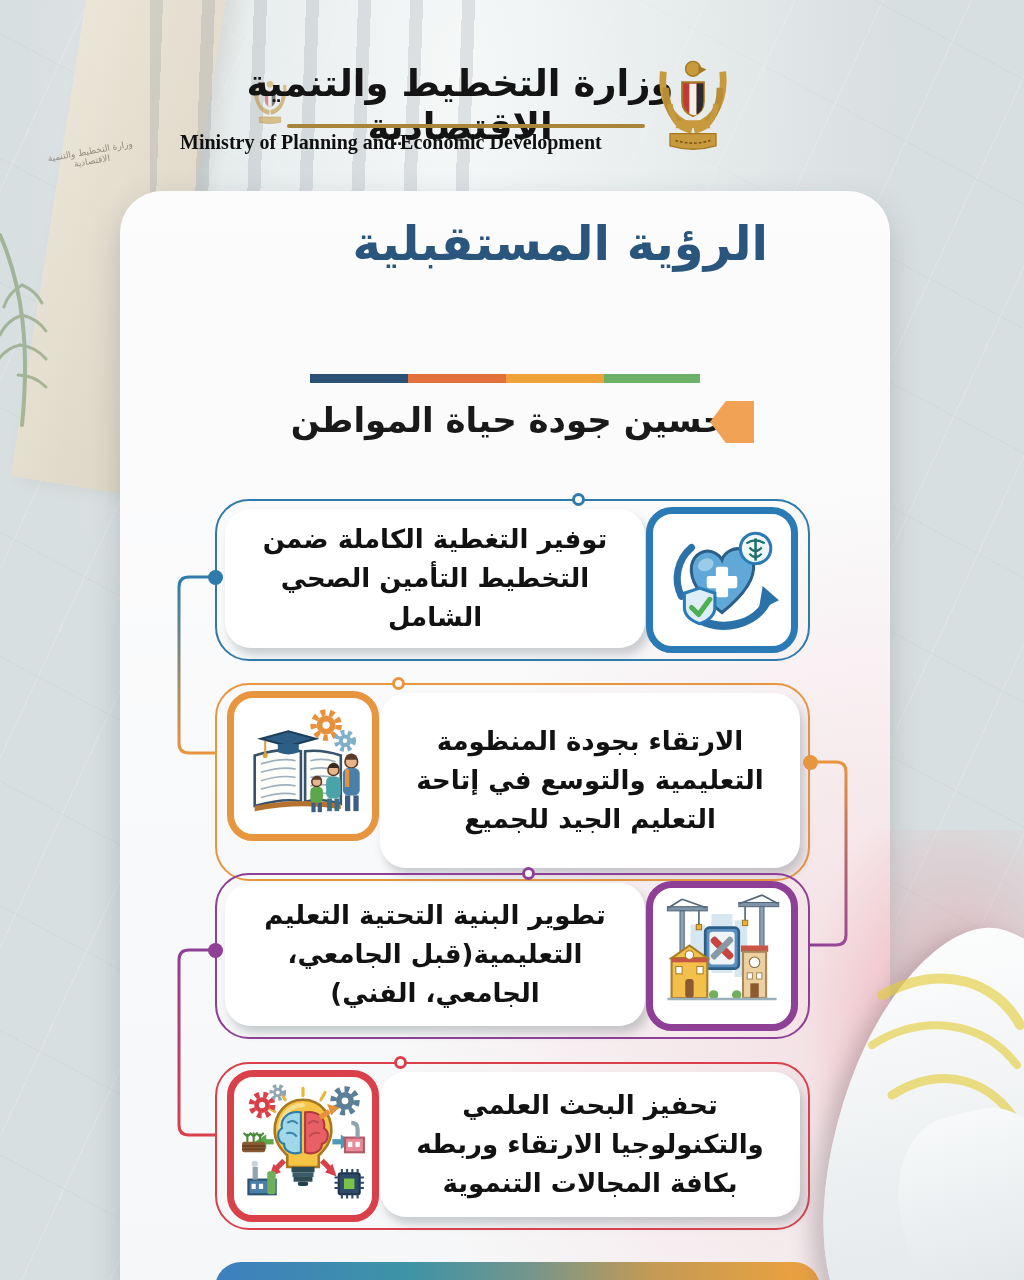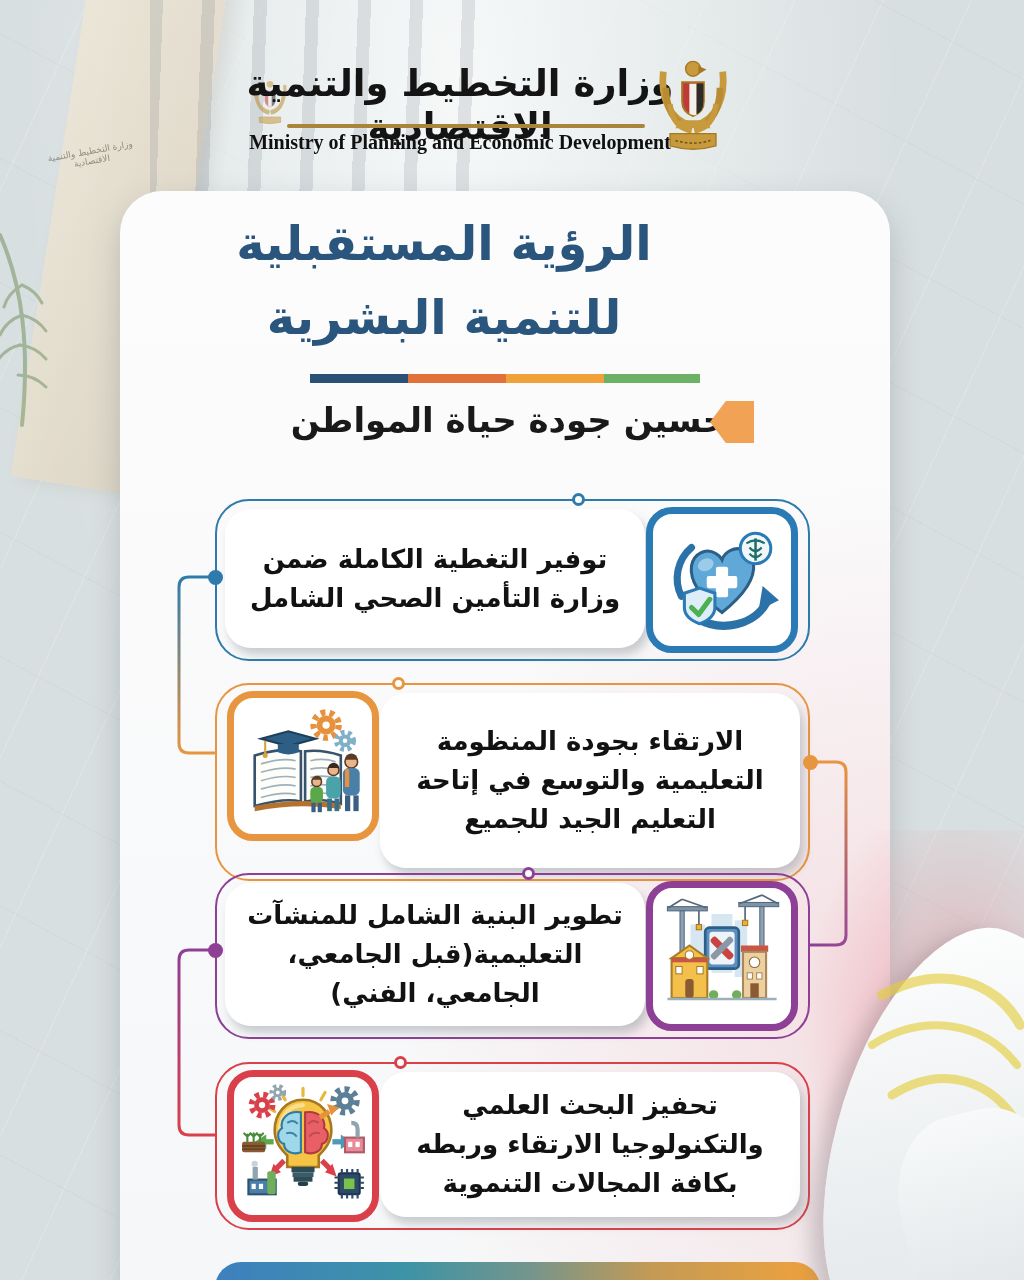--- a/index.html
+++ b/index.html
@@ -27,32 +27,32 @@
      transform:rotate(-10deg); font-size:9px; color:#4f4738; opacity:.55;
      text-align:center; direction:rtl; }
   .bg-palm { position:absolute; left:-8px; top:225px; opacity:.6; }
 
   
   .header { position:absolute; left:0; top:0; width:1024px; height:190px; z-index:2; }
   .hdr-ar { position:absolute; left:180px; top:62px; width:560px; text-align:center;
      direction:rtl; font-size:37px; font-weight:700; color:#141414; }
   .hdr-rule { position:absolute; left:287px; top:124px; width:358px; height:4px;
      background:#a8853b; border-radius:2px; }
-  .hdr-en { position:absolute; left:180px; top:131px; width:560px; text-align:center;
+  .hdr-en { position:absolute; left:180px; top:131px; width:560px; 
      font-family:"Liberation Serif", serif; font-weight:700; font-size:20px; color:#101010; }
   .hdr-emblem { position:absolute; left:652px; top:58px; }
 
   
   .poster { position:absolute; left:120px; top:191px; width:770px; height:1130px;
      background:
        radial-gradient(ellipse at 100% 72%, rgba(235,160,170,.30), rgba(235,160,170,0) 45%),
        linear-gradient(#fcfcfd,#f6f7f8);
      border-radius:42px; box-shadow:0 12px 30px rgba(90,100,110,.28); z-index:2; }
 
-  .title-line { position:absolute; width:648px; text-align:center; direction:rtl;
+  .title-line { position:absolute; width:648px; text-align:right; direction:rtl;
      font-size:48px; font-weight:700; color:#2a567d; letter-spacing:1px; }
   .title-1 { top:24px; } .title-2 { top:98px; }
 
   .divider { position:absolute; left:190px; top:183px; width:390px; height:9px; display:flex; }
   .divider span { height:100%; }
   .dv0{width:98px; background:#2b5177;} .dv1{width:98px; background:#e2703a;}
   .dv2{width:98px; background:#f0a13a;} .dv3{width:96px; background:#6db167;}
 
   .subtitle { position:absolute; left:150px; top:205px; width:470px; text-align:right;
      direction:rtl; font-size:34px; font-weight:700; color:#191919; line-height:1.45; }
@@ -151,21 +151,20 @@
       <path d="M32.7 18.8 h5 v13.2 q0 7.6 -5 9.6 Z" fill="#2b2b2b"></path>
       <path d="M20 46 h20 l3 6 h-26 Z" fill="#c79a3d"></path>
       <path d="M13 56 h34 v9 q-17 5 -34 0 Z" fill="#c79a3d" stroke="#a87820"></path>
       <path d="M17 61 q13 4 26 0" stroke="#7a5518" stroke-width="1.2" fill="none" stroke-dasharray="2 1.5"></path>
     </svg>
   </div>
 
   <div class="poster">
 
     <div class="title-line title-1">الرؤية المستقبلية</div>
-    <div class="title-line title-2">للتنمية البشرية</div>
 
     <div class="divider">
       <span class="dv0"></span>
       <span class="dv1"></span>
       <span class="dv2"></span>
       <span class="dv3"></span>
     </div>
 
     <div class="subtitle">
       <div>تحسين جودة حياة المواطن</div>
@@ -197,21 +196,21 @@
     <div class="side-dot" style="left:88px; top:752px; background:#8e3f96;"></div>
 
     <div class="ring" style="left:452px; top:302px; border-color:#2e7bab;"></div>
     <div class="ring" style="left:272px; top:486px; border-color:#e8953f;"></div>
     <div class="ring" style="left:402px; top:676px; border-color:#8e3f96;"></div>
     <div class="ring" style="left:274px; top:865px; border-color:#d9404a;"></div>
 
     <div class="card c1 icon-right">
       <div class="outline"></div>
       <div class="white-card">
-        <div class="txt">توفير التغطية الكاملة ضمن وزارة التأمين الصحي الشامل</div>
+        <div class="txt">توفير التغطية الكاملة ضمن التخطيط التأمين الصحي الشامل</div>
       </div>
       <div class="icon-box">
         <svg width="122" height="122" viewBox="0 0 120 120">
           <path d="M30 28 C16 40 12 60 20 76" stroke="#2a72a8" stroke-width="7" fill="none" stroke-linecap="round"></path>
           <path d="M36 98 C60 112 92 104 104 82" stroke="#2a72a8" stroke-width="8" fill="none" stroke-linecap="round"></path>
           <path d="M100 66 L116 80 L96 90 Z" fill="#2a72a8"></path>
           <path d="M60 92 C38 76 28 60 30 46 C32 34 44 28 54 34 C58 36 60 40 60 40 C60 40 62 34 68 31 C78 26 90 32 91 44 C93 60 80 76 60 92 Z" fill="#5fa8d8" stroke="#2b5f88" stroke-width="3"></path>
           <ellipse cx="44" cy="45" rx="8" ry="6" fill="#9ccbe8" transform="rotate(-25 44 45)"></ellipse>
           <rect x="54" y="47" width="12" height="30" rx="2" fill="#fff"></rect>
           <rect x="45" y="56" width="30" height="12" rx="2" fill="#fff"></rect>
@@ -265,21 +264,21 @@
           <rect x="67" y="80" width="12" height="15" rx="4" fill="#5aa84a"></rect>
           <rect x="68" y="95" width="4" height="9" fill="#3a5f80"></rect>
             <rect x="74" y="95" width="4" height="9" fill="#3a5f80"></rect>
         </svg>
       </div>
     </div>
 
     <div class="card c3 icon-right">
       <div class="outline"></div>
       <div class="white-card">
-        <div class="txt">تطوير البنية الشامل للمنشآت التعليمية(قبل الجامعي، الجامعي، الفني)</div>
+        <div class="txt">تطوير البنية التحتية التعليم التعليمية(قبل الجامعي، الجامعي، الفني)</div>
       </div>
       <div class="icon-box">
         <svg width="126" height="126" viewBox="0 0 120 120">
           <g fill="#cfe3ef" opacity=".85">
             <rect x="30" y="30" width="14" height="50"></rect>
               <rect x="72" y="26" width="12" height="54"></rect>
               <rect x="50" y="20" width="20" height="56"></rect>
           </g>
           <rect x="8" y="13" width="38" height="4" fill="#7d93a8" stroke="#54687a"></rect>
           <rect x="20" y="17" width="4" height="80" fill="#8da3b5" stroke="#54687a"></rect>

